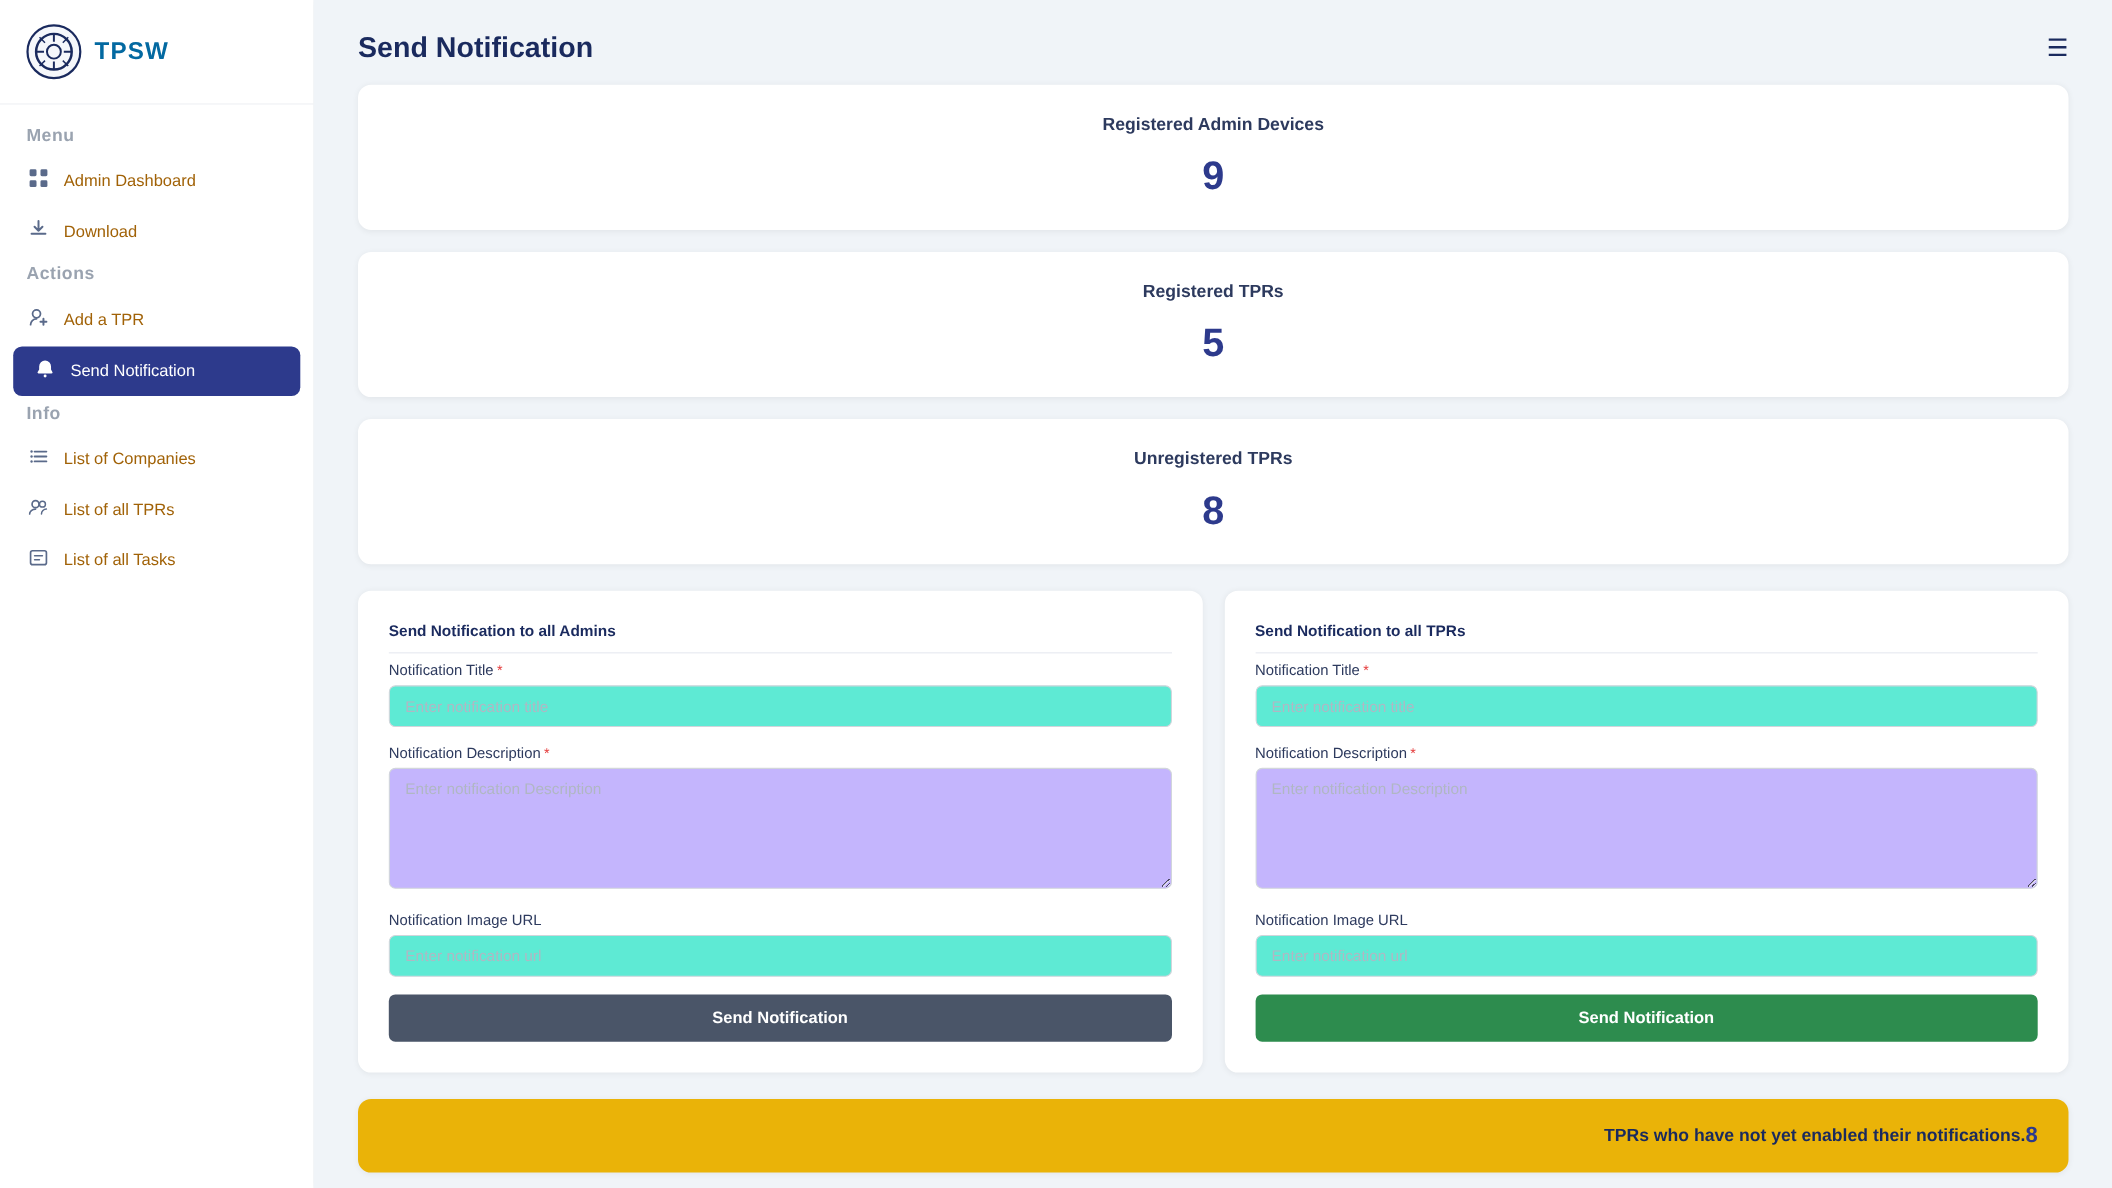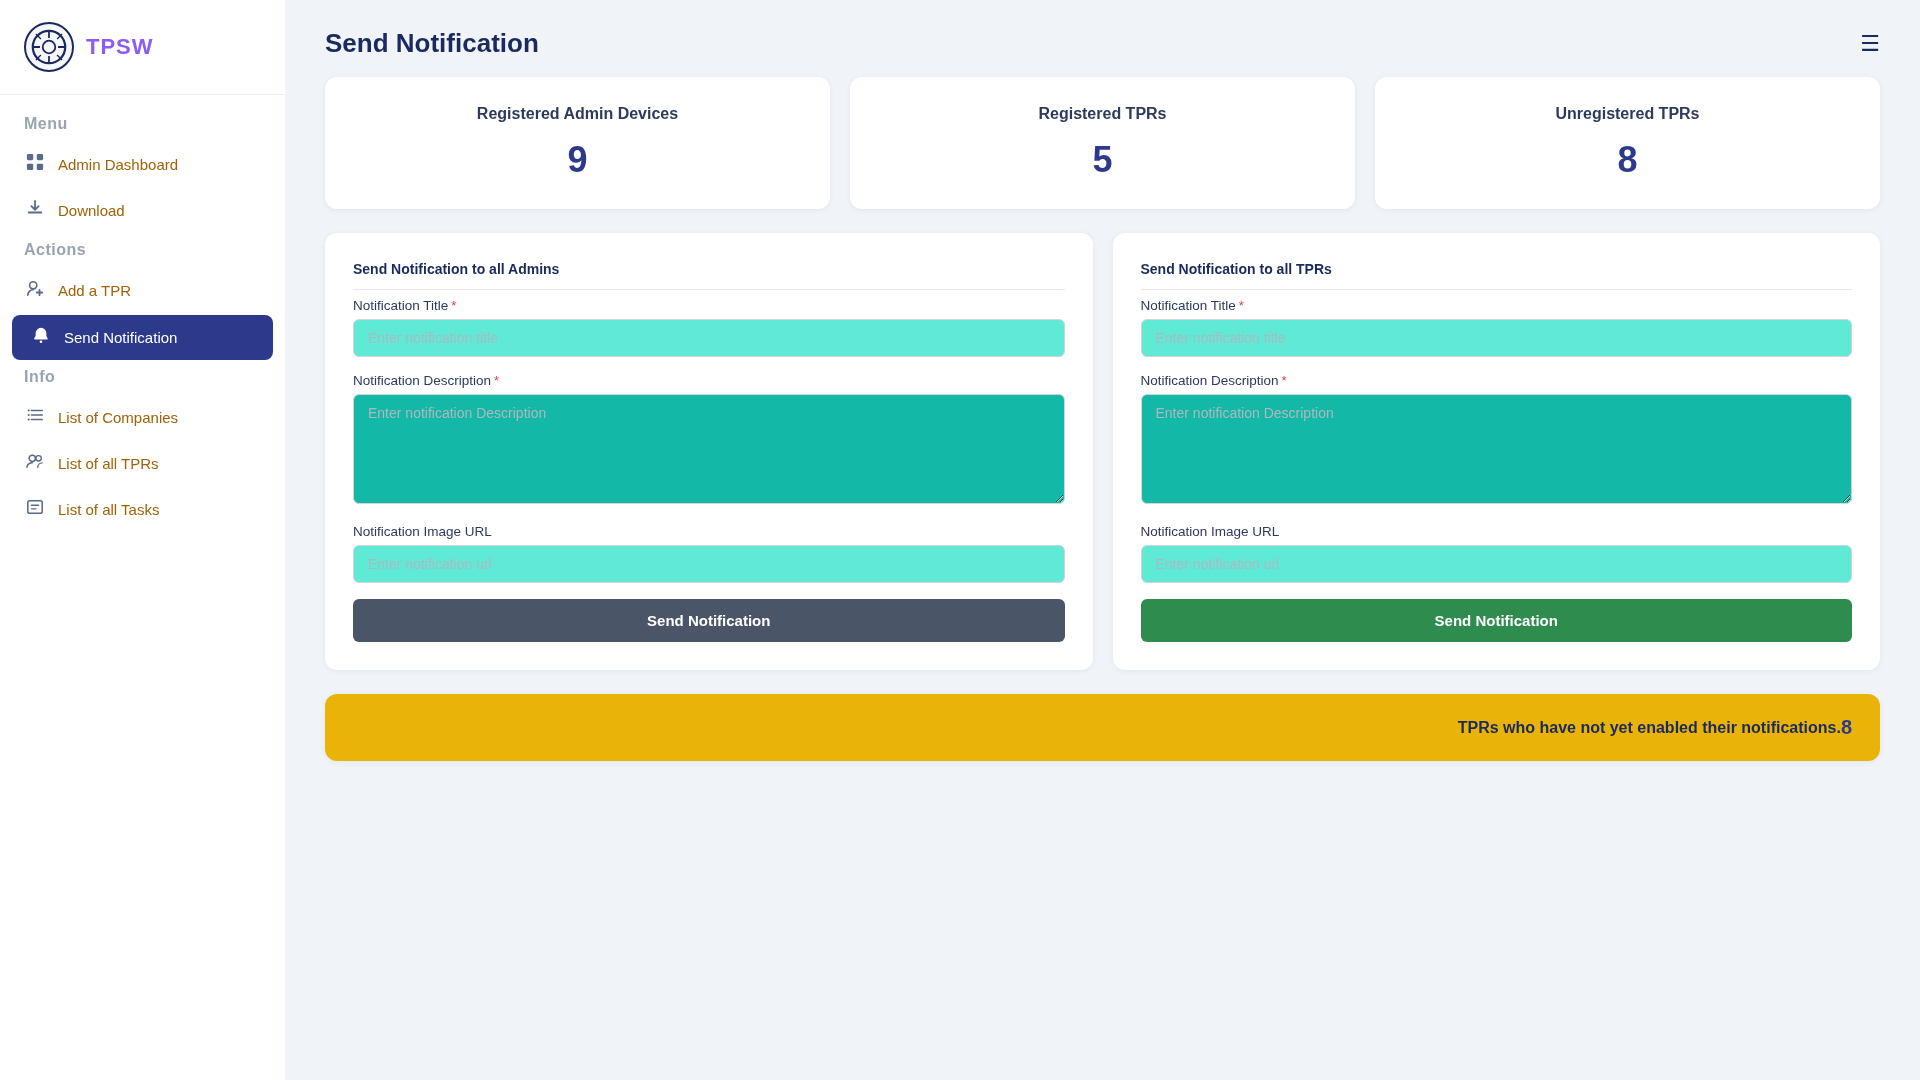--- a/index.html
+++ b/index.html
@@ -40,21 +40,21 @@
       font-size: 18px;
       color: #1a2a5e;
       font-weight: bold;
       background: #f5f7fb;
       flex-shrink: 0;
       overflow: hidden;
     }
     .logo-text {
       font-size: 22px;
       font-weight: 800;
-      color: #8b5cf6;
+      color: #0369a1;
       letter-spacing: 1px;
     }
     .sidebar-content {
       padding: 20px 0 0 0;
       flex: 1;
       overflow-y: auto;
     }
     .sidebar-section-label {
       font-size: 16px;
       color: #9aa3b0;
@@ -124,20 +124,21 @@
       font-size: 22px;
       color: #1a2a5e;
       cursor: pointer;
     }
 
     
     .stats-row {
       display: flex;
       gap: 20px;
       padding: 0 40px 24px 40px;
+      flex-direction: column;
     }
     .stat-card {
       flex: 1;
       background: #fff;
       border-radius: 12px;
       padding: 28px 24px;
       text-align: center;
       box-shadow: 0 1px 6px rgba(0,0,0,0.06);
     }
     .stat-card-title {
@@ -202,21 +203,21 @@
     .form-input::placeholder {
       color: #b0b7c3;
     }
     .form-textarea {
       width: 100%;
       border: 1.5px solid #d1d5db;
       border-radius: 6px;
       padding: 10px 14px;
       font-size: 14px;
       color: #444;
-      background: #14b8a6;
+      background: #c4b5fd;
       outline: none;
       margin-bottom: 16px;
       min-height: 110px;
       resize: vertical;
       font-family: inherit;
       transition: border 0.15s;
     }
     .form-textarea::placeholder {
       color: #b0b7c3;
     }

